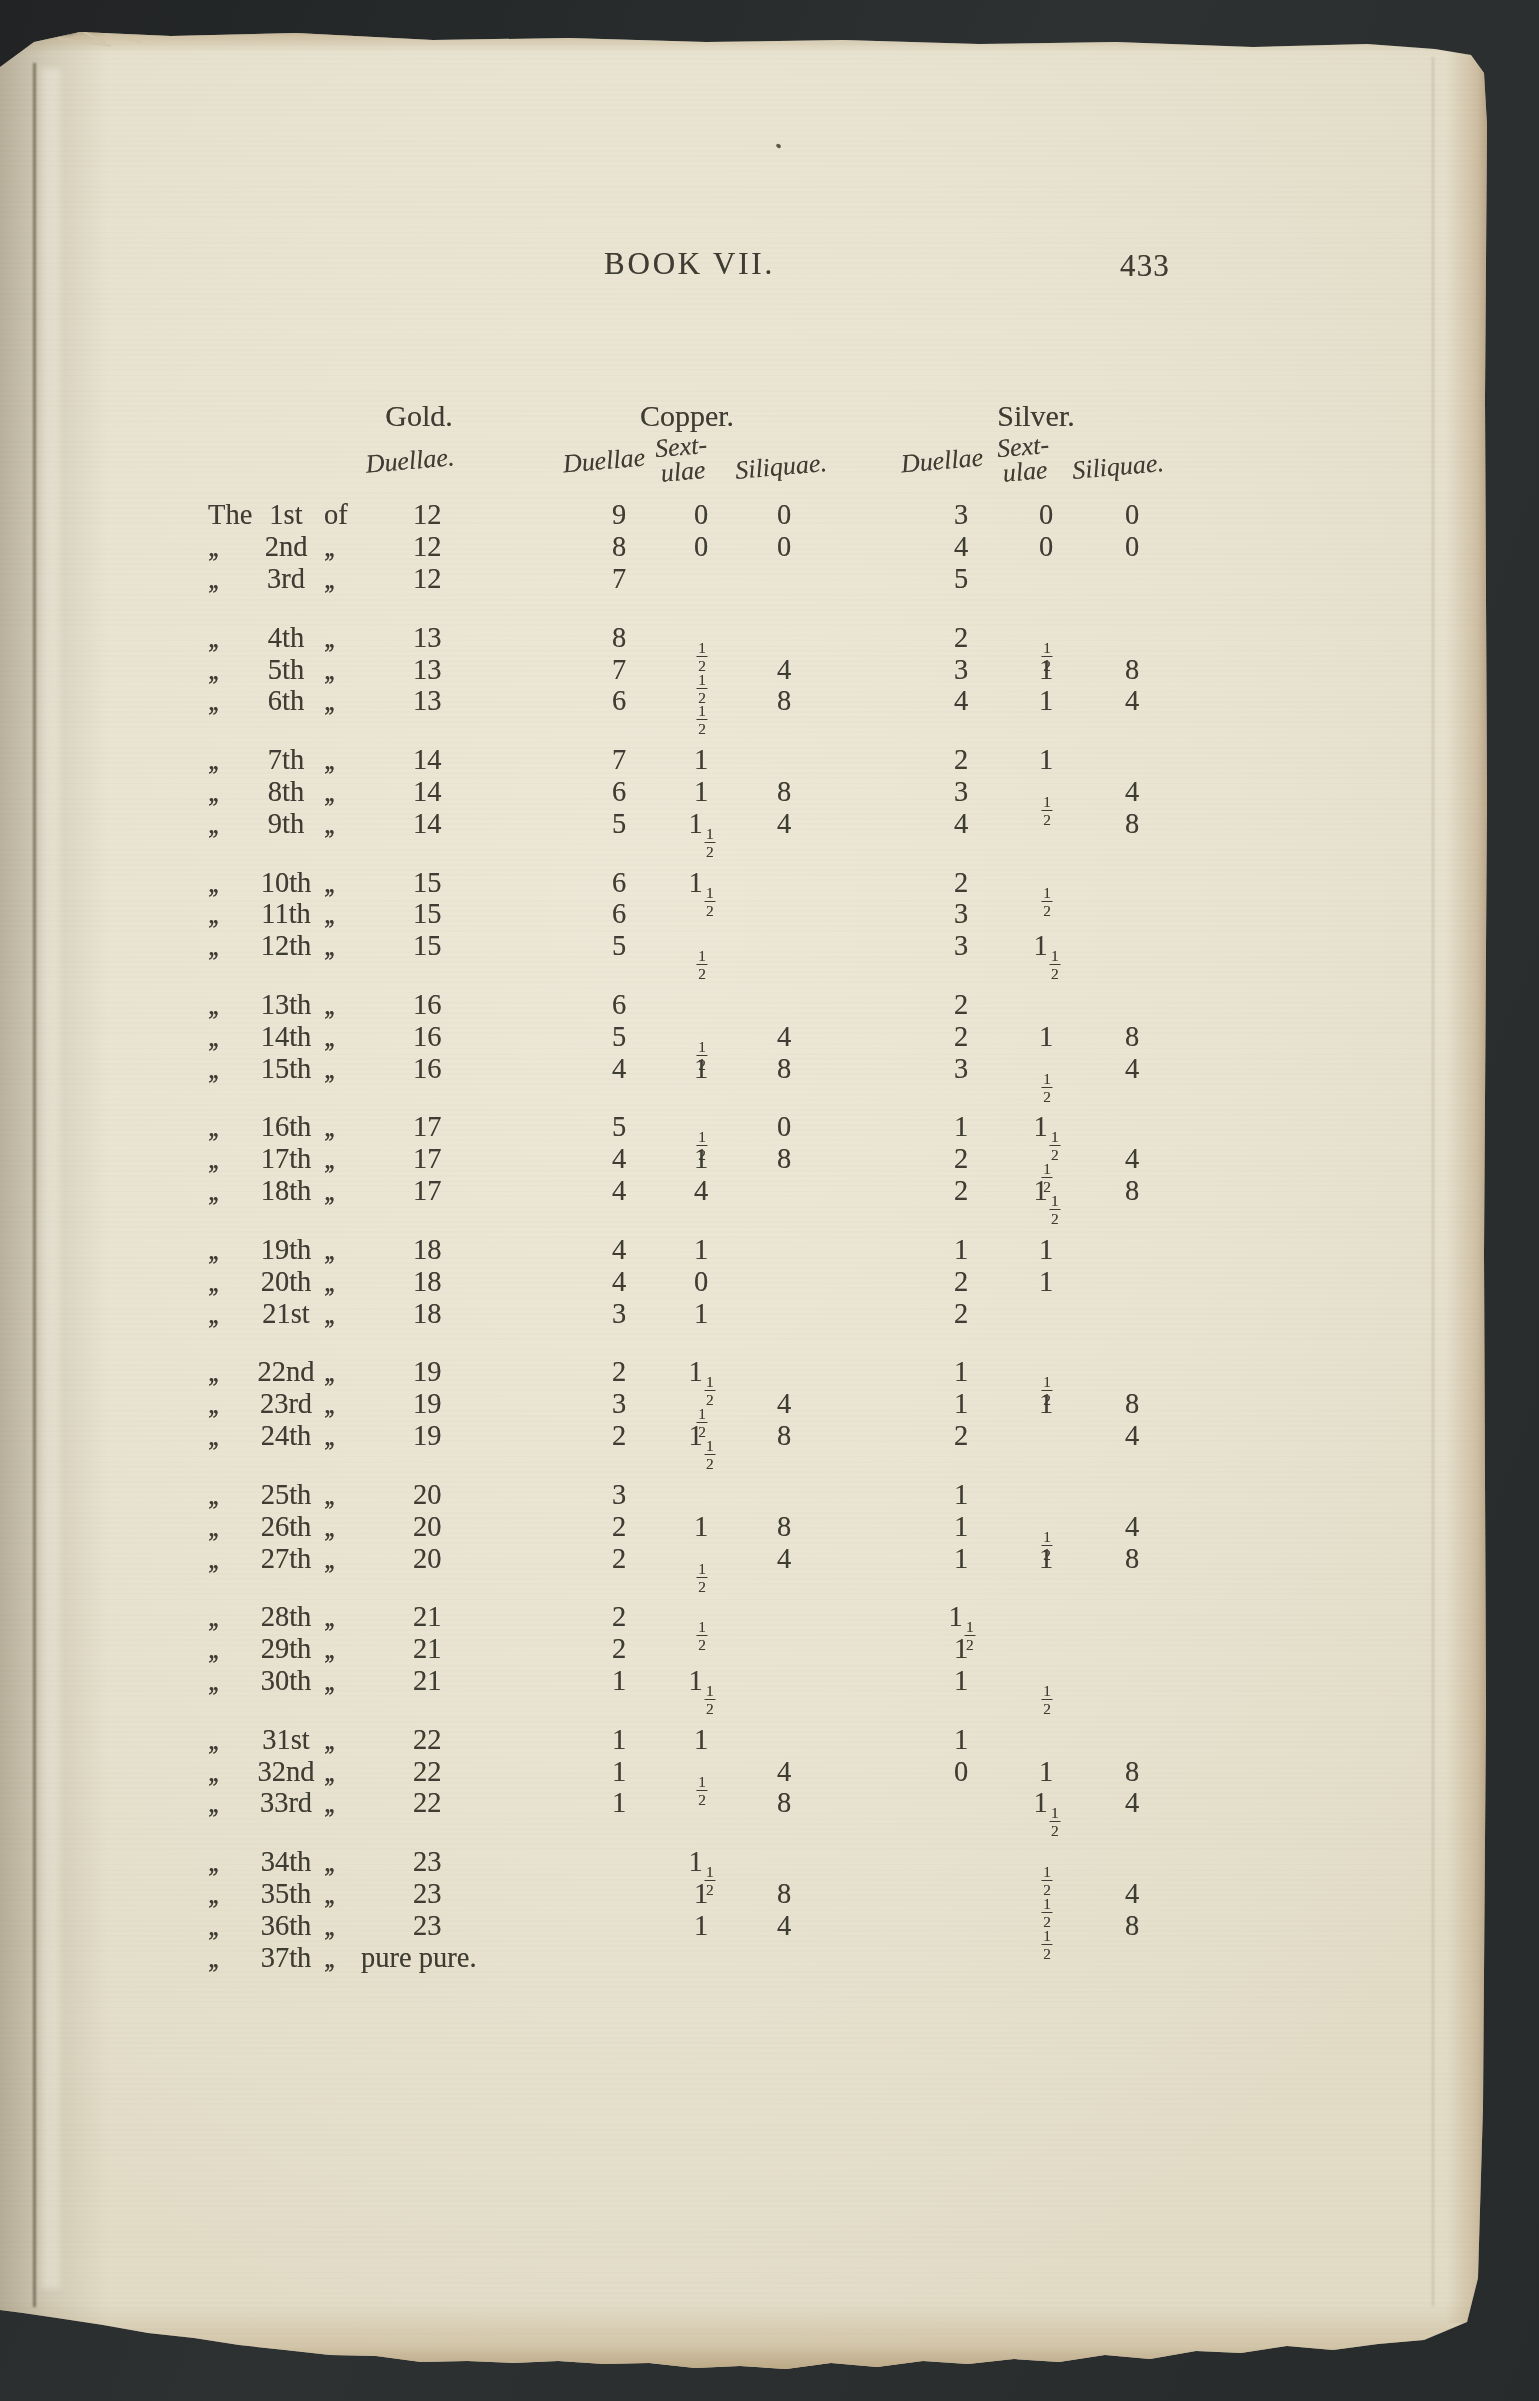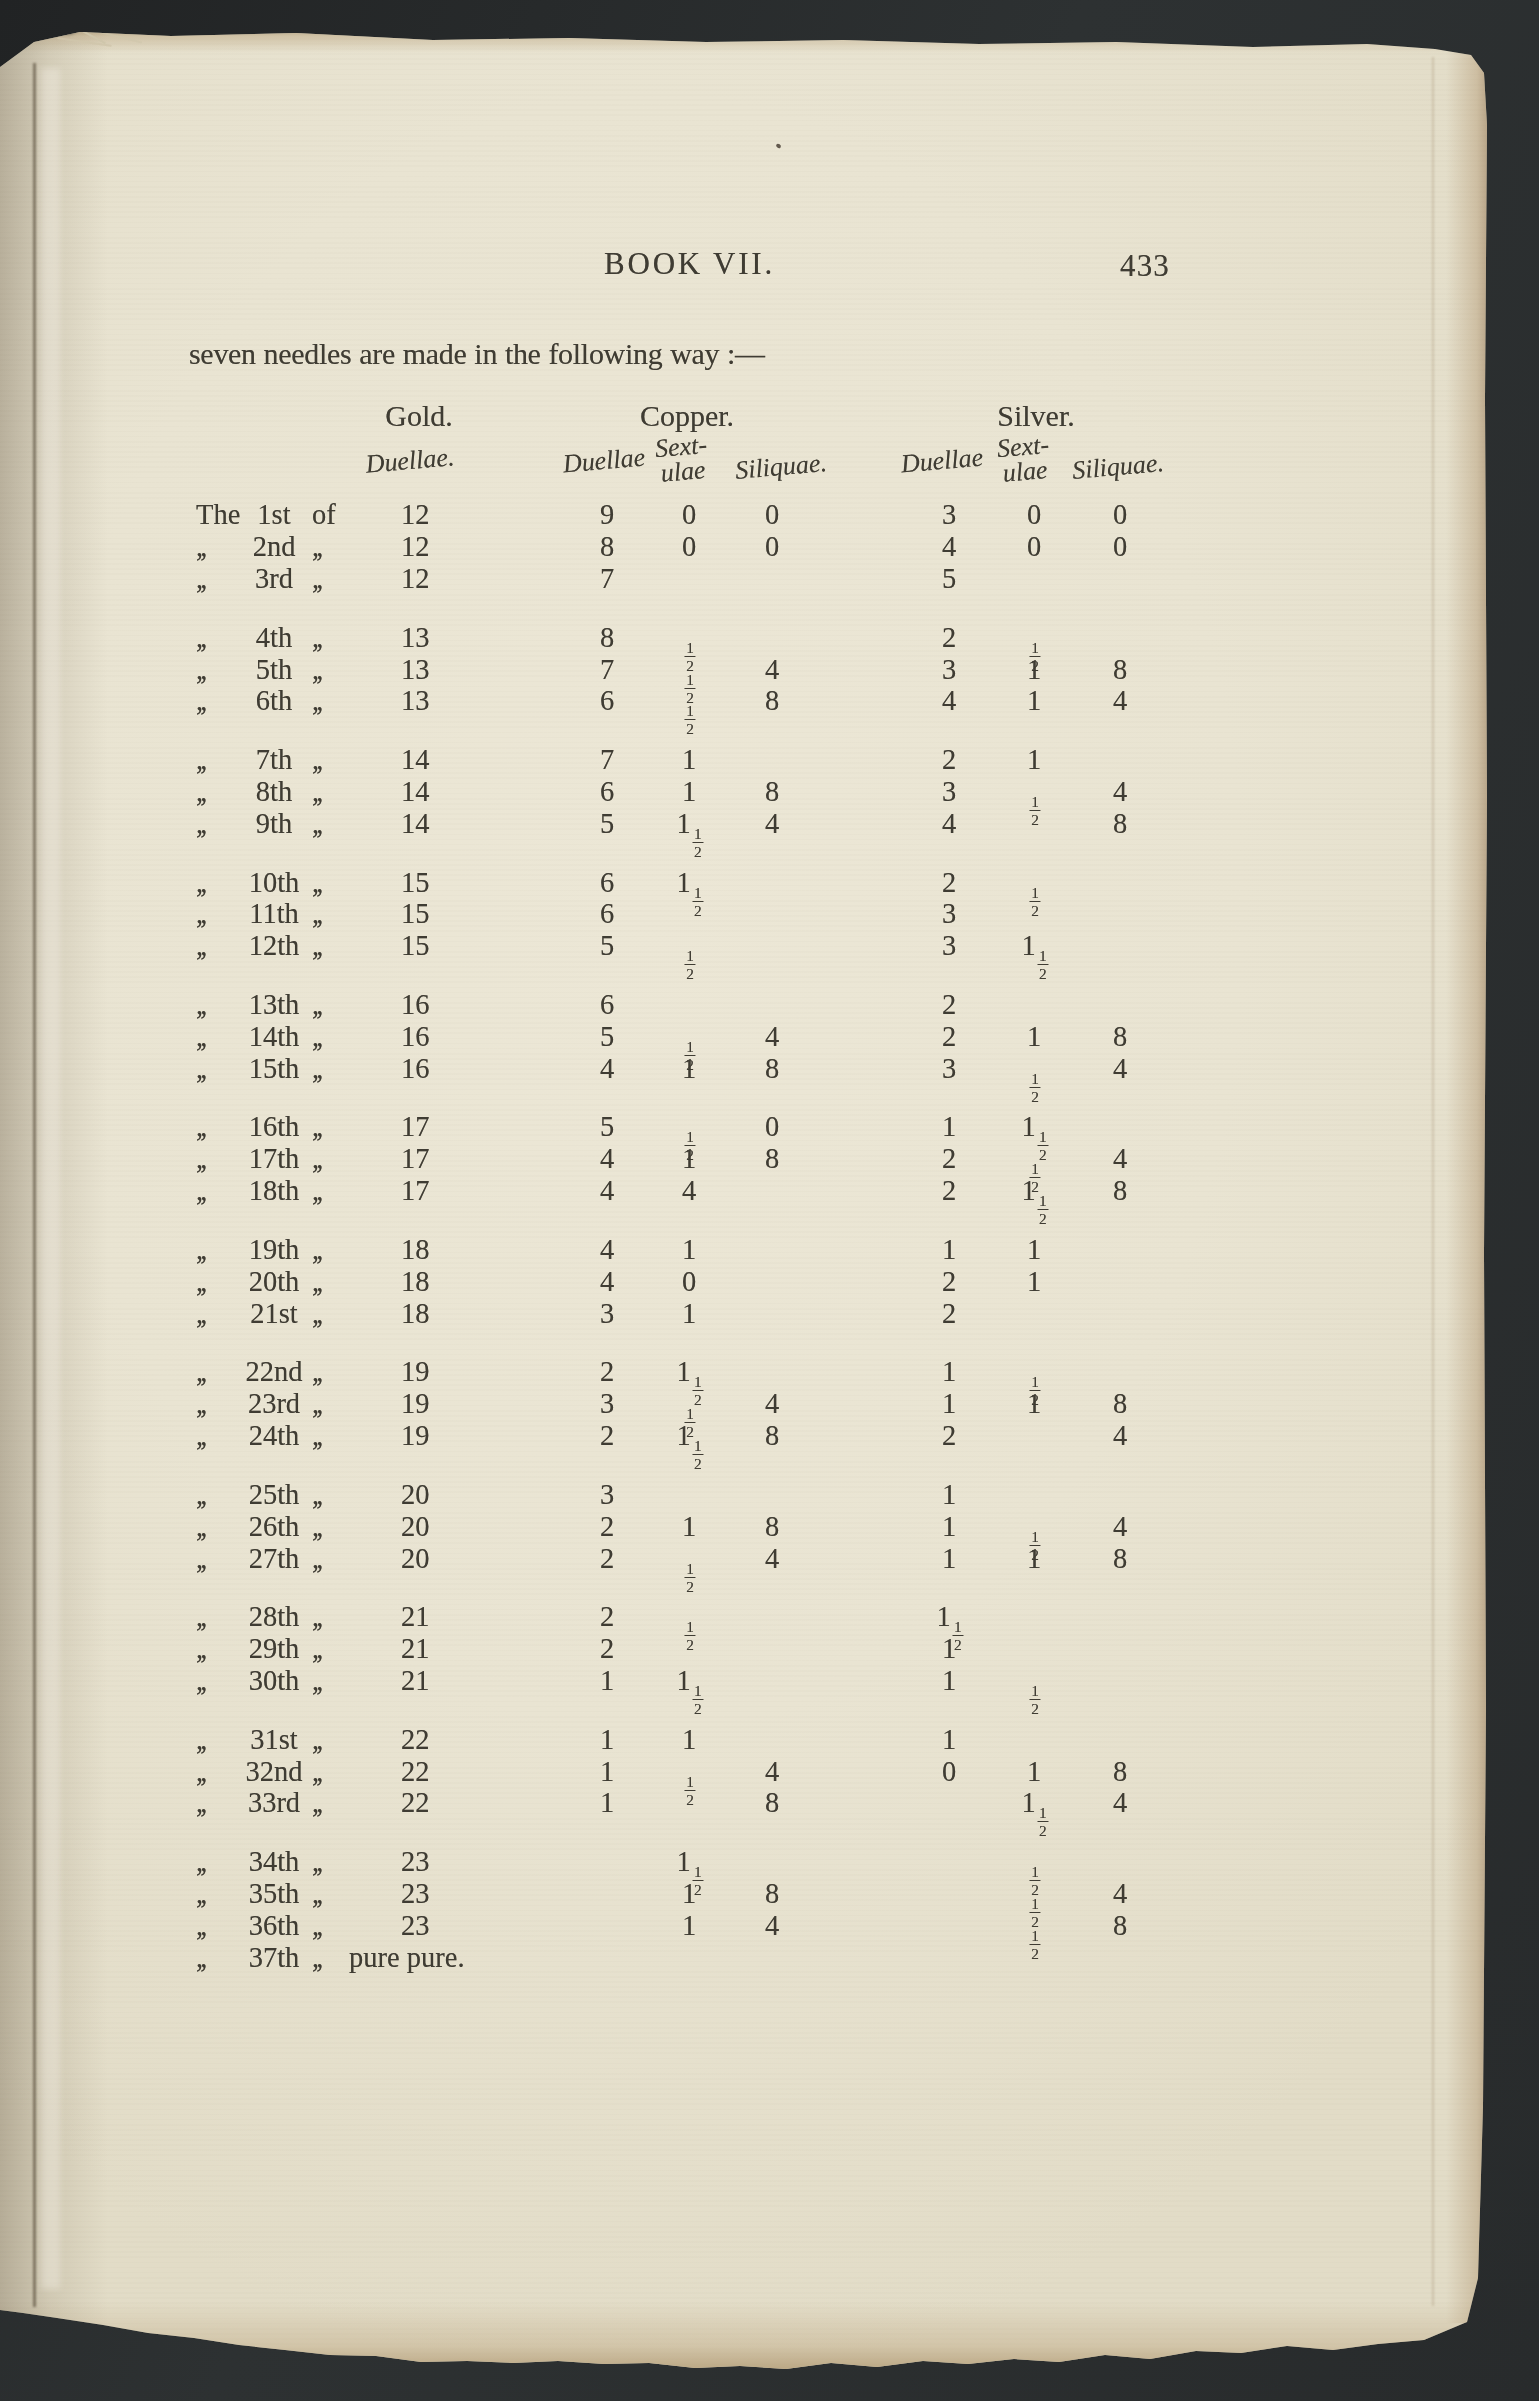--- a/index.html
+++ b/index.html
@@ -64,21 +64,21 @@
     font-size:31px;letter-spacing:2.8px;}
   .page-number{top:248px;left:1145px;transform:translateX(-50%);font-size:31px;letter-spacing:1.1px;}
   .intro1{top:294px;left:189px;font-size:30px;letter-spacing:-0.3px;word-spacing:0.6px;}
   .intro2{top:337px;left:189px;font-size:30px;letter-spacing:-0.3px;word-spacing:0.6px;}
 
   .grp{top:400px;transform:translateX(-50%);font-size:30px;height:32px;line-height:32px;}
   .sub{font-style:italic;font-size:26px;transform:translateX(-50%) rotate(-5deg);height:32px;line-height:32px;}
   .sub2{font-style:italic;font-size:26px;transform:translateX(-50%) rotate(-5deg);
     height:50px;line-height:25px;text-align:center;white-space:pre-line;}
 
-  .trow{position:absolute;left:0;width:1363px;height:34px;}
+  .trow{position:absolute;left:12px;width:1363px;height:34px;}
   .cell{position:absolute;top:0;height:34px;line-height:34px;font-size:28.5px;white-space:nowrap;
     color:var(--ink);text-shadow:0 0 0.6px rgba(63,60,51,0.5);}
   .cell.center{transform:translateX(-50%);}
   .cell.ditto{letter-spacing:-2.8px;}
   .frac{display:inline-flex;flex-direction:column;align-items:center;vertical-align:-5.7px;
     line-height:1;font-size:15.4px;}
   .frac .fn{border-bottom:1.7px solid var(--ink);padding:0 1.7px 1.1px;}
   .frac .fd{padding-top:1.1px;}
   .intpart{margin-right:1.7px;}
 </style>
@@ -90,21 +90,20 @@
   <div class="edge-bottom"></div>
   <div class="edge-right"></div>
   <div class="crease-right"></div>
   <div class="gutter"></div>
   <div class="crease-left"></div>
   <div class="gutter-highlight"></div>
   <div class="ink-speck"></div>
 
   <div class="txt page-title">BOOK VII.</div>
   <div class="txt page-number">433</div>
-  <div class="txt intro2">seven needles are made in the following way :—</div>
 
   <div class="txt grp" style="left:419px;">Gold.</div>
   <div class="txt grp" style="left:687px;">Copper.</div>
   <div class="txt grp" style="left:1036px;">Silver.</div>
 
   <div class="txt sub" style="left:410px;top:445px;">Duellae.</div>
   <div class="txt sub" style="left:604px;top:445px;">Duellae</div>
   <div class="txt sub2" style="left:682px;top:434px;"><span>Sext-</span><br><span>ulae</span></div>
   <div class="txt sub" style="left:781px;top:451px;">Siliquae.</div>
   <div class="txt sub" style="left:942px;top:445px;">Duellae</div>

